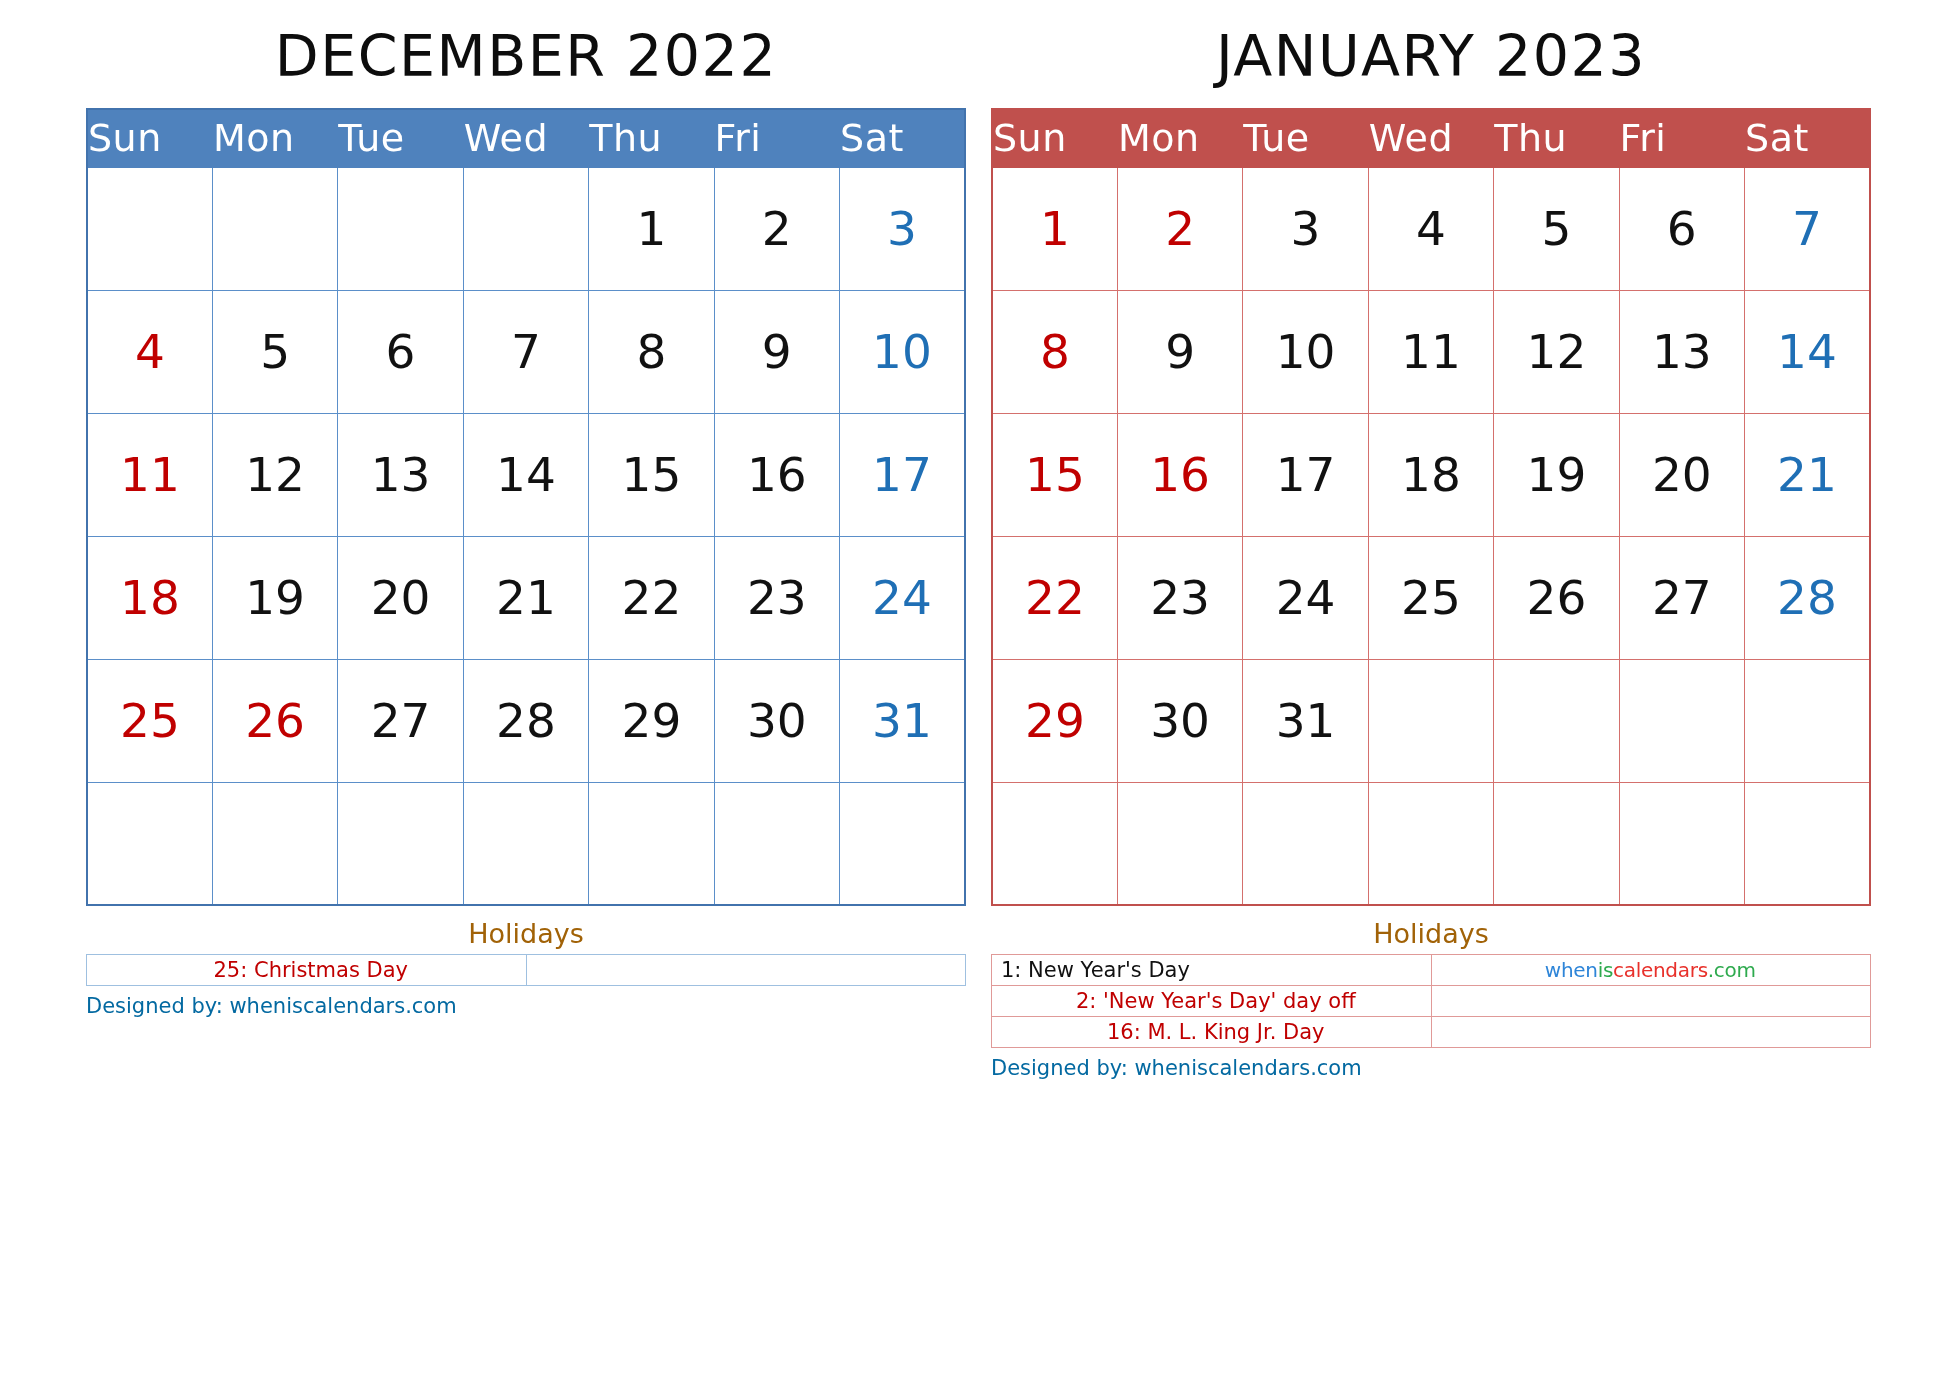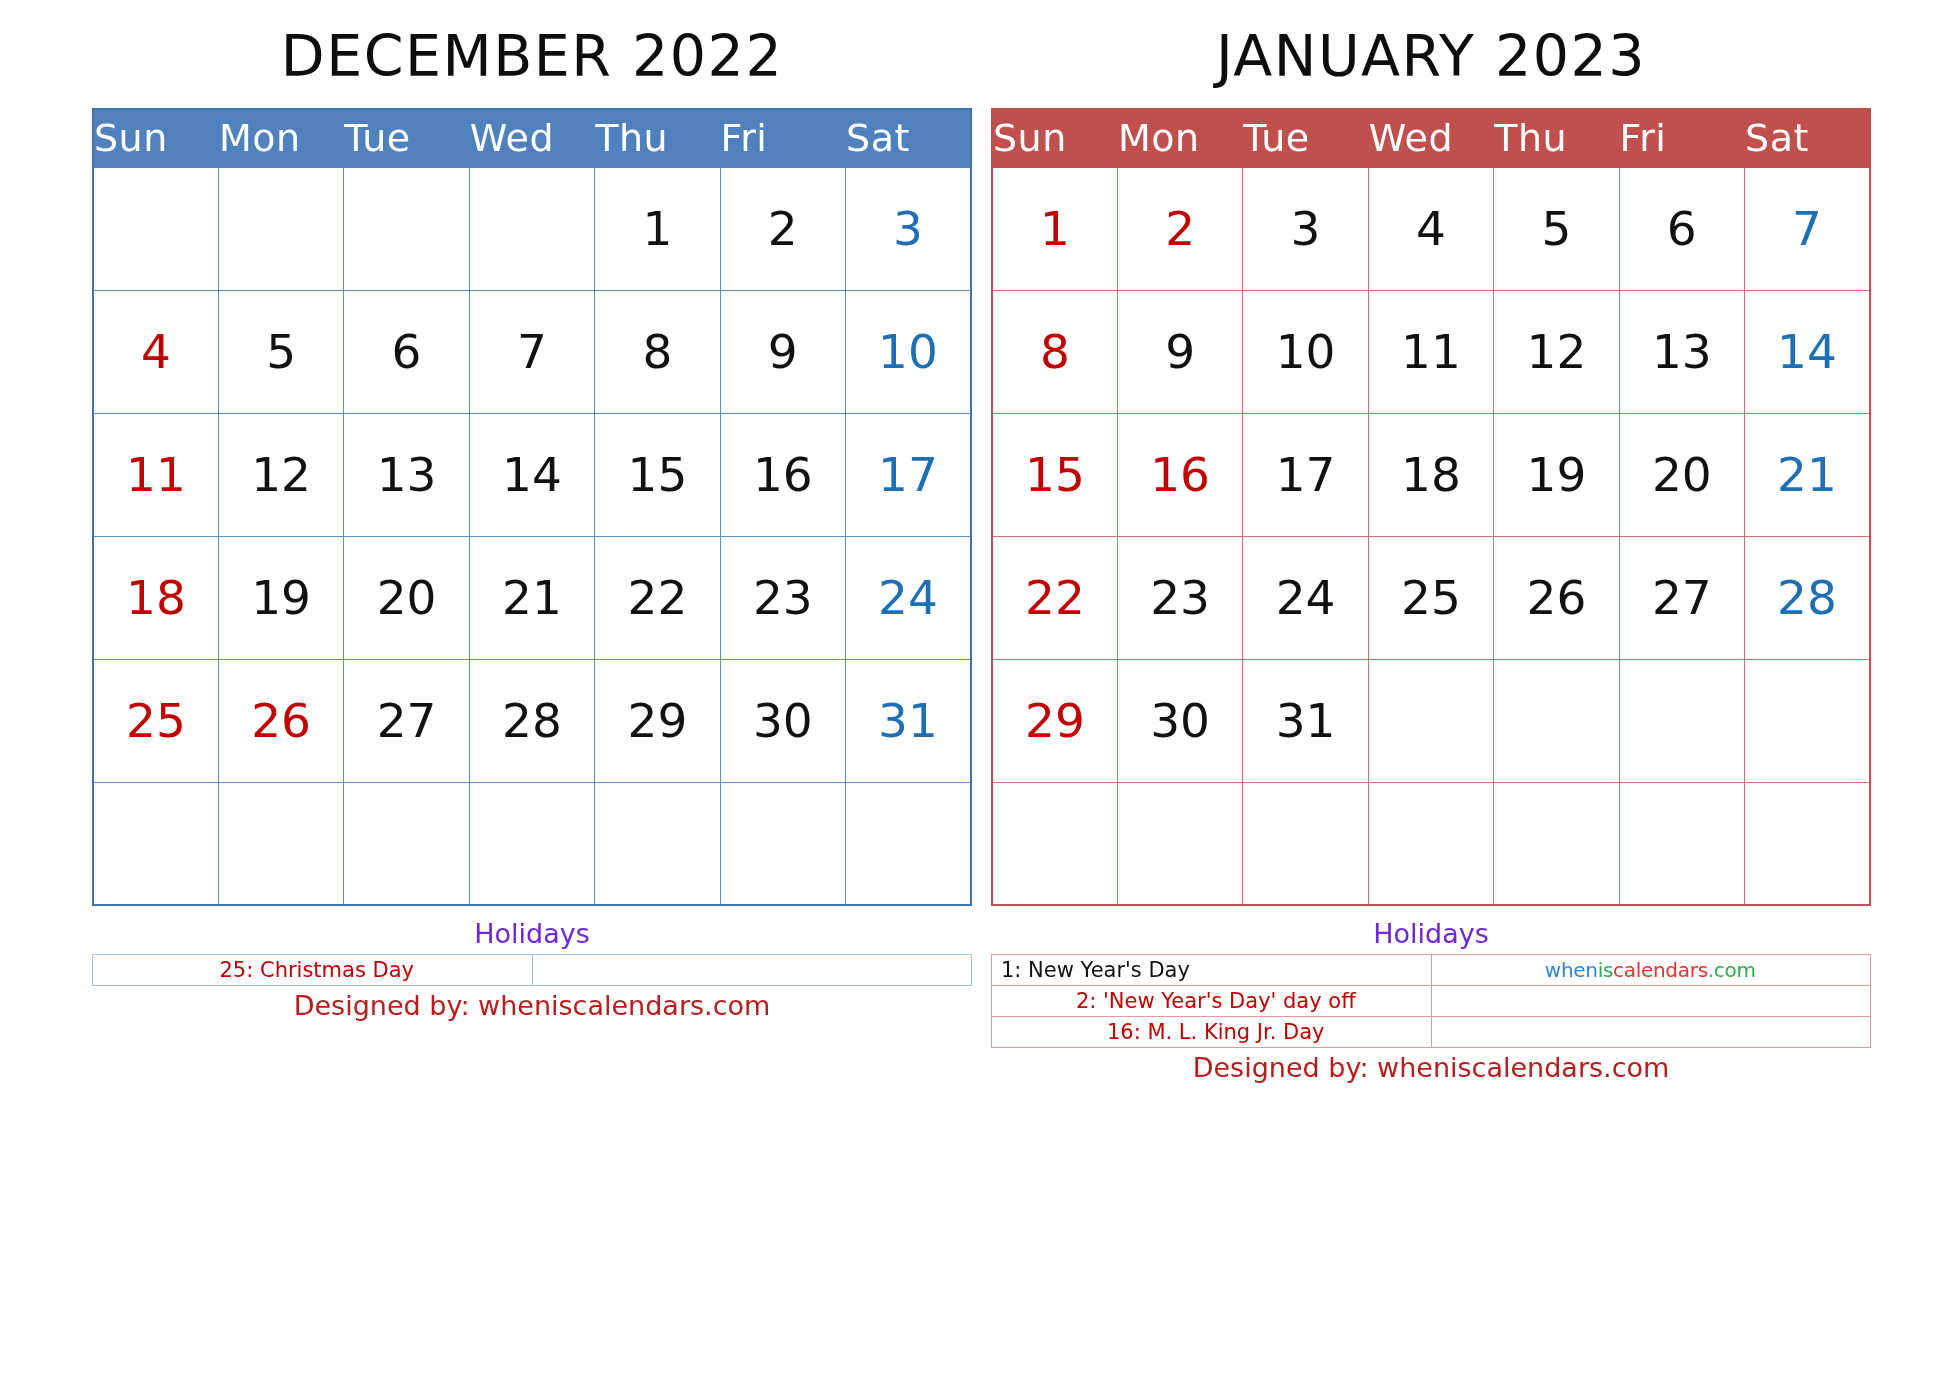--- a/index.html
+++ b/index.html
@@ -15,21 +15,21 @@
     width: 1945px;
     height: 1375px;
     background: #ffffff;
   }
   .month-block {
     position: absolute;
     top: 0;
     width: 880px;
     height: 1375px;
   }
-  #dec-block { left: 92px; }
+  #dec-block { left: 86px; }
   #jan-block { left: 991px; }
 
   .month-title {
     text-align: center;
     font-family: "DejaVu Sans", sans-serif;
     font-size: 57px;
     font-weight: 400;
     letter-spacing: 1.5px;
     color: #0d0d0d;
     height: 108px;
@@ -73,21 +73,21 @@
 
   .d-normal { color: #111111; }
   .d-sun    { color: #c00000; }
   .d-sat    { color: #1f6fb5; }
   .d-hol    { color: #c00000; }
   .d-empty  { color: transparent; }
 
   .holidays-title {
     text-align: center;
     font-size: 27px;
-    color: #6d28d9;
+    color: #a16207;
     margin-top: 12px;
     margin-bottom: 4px;
     font-family: "DejaVu Sans", sans-serif;
     height: 32px;
     line-height: 32px;
   }
   table.hol {
     width: 880px;
     border-collapse: collapse;
     table-layout: fixed;
@@ -113,23 +113,22 @@
     font-family: "DejaVu Sans", sans-serif;
     letter-spacing: -0.3px;
     white-space: nowrap;
   }
   .lg-when { color: #2e85d8; }
   .lg-is   { color: #2eaa4e; }
   .lg-cal  { color: #e8312b; }
   .lg-com  { color: #2eaa4e; }
 
   .designed {
-    text-align: center;
-    font-size: 27px;
-    color: #b91c1c;
+    font-size: 21px;
+    color: #0369a1;
     margin-top: 7px;
     font-family: "DejaVu Sans", sans-serif;
     height: 26px;
     line-height: 26px;
   }
 </style>
 </head>
 <body>
 
 <div class="page">

